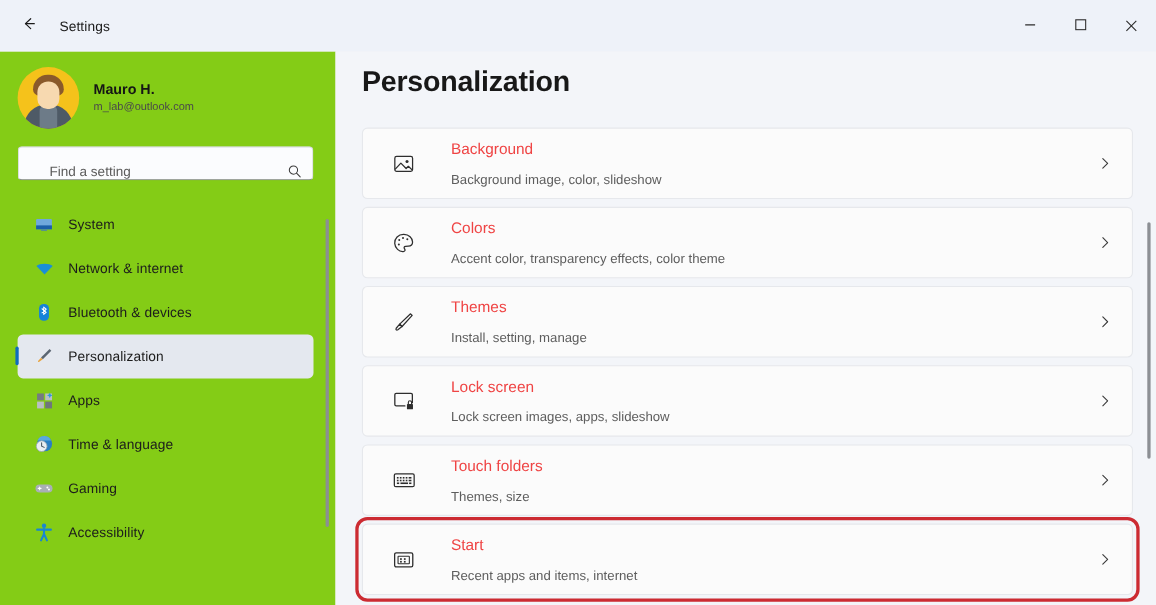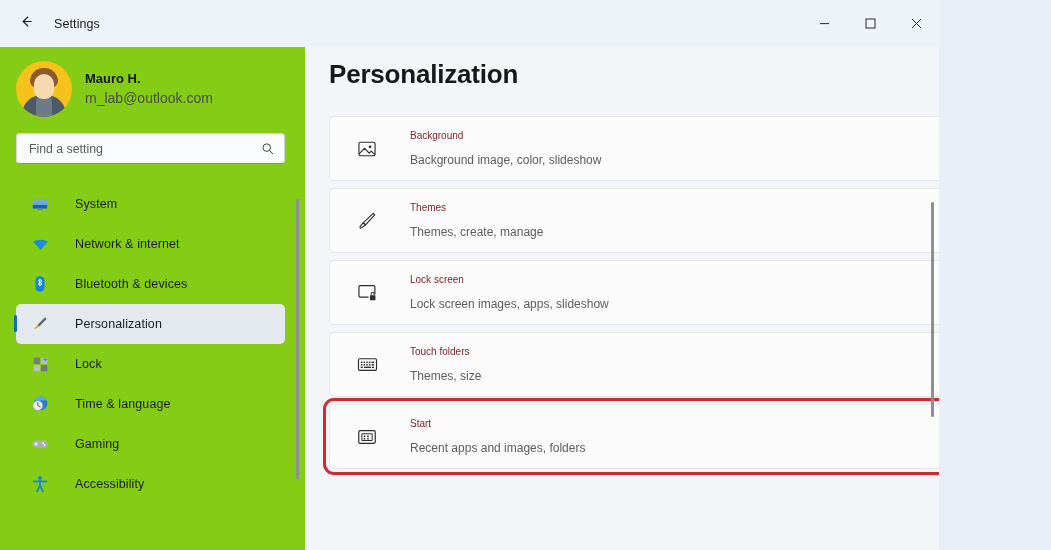--- a/index.html
+++ b/index.html
@@ -4,21 +4,21 @@
 <style>
   * { box-sizing: border-box; margin: 0; padding: 0; }
   html, body {
     width: 1051px; height: 550px;
     overflow: hidden;
     font-family: "Liberation Sans", sans-serif;
     background: #eaeef6;
   }
   .window {
     position: relative;
-    width: 939px; height: 550px;
+    width: 1051px; height: 550px;
     background: #f3f3f3;
     display: flex; flex-direction: column;
     overflow: hidden;
   }
 
   
   .titlebar {
     height: 47px; min-height: 47px;
     background: #eef2f9;
     display: flex; align-items: center;
@@ -87,31 +87,31 @@
   .av-neck {
     position:absolute; left:22px; top:33px; width:12px; height:10px;
     background:#f0c99a;
   }
   .av-collar {
     position:absolute; left:20px; bottom:0px; width:16px; height:22px;
     background:#6d7b88; border-radius: 6px 6px 0 0;
   }
   .profile-text { margin-left: 13px; line-height: 1.32; }
   .profile-name { font-size: 13px; font-weight: bold; color: #151515; }
-  .profile-mail { font-size: 14px; color: #4a4a4a; margin-top: 2px; }
+  .profile-mail { font-size: 10px; color: #4a4a4a; margin-top: 2px; }
 
   .search-wrap { padding: 12px 20px 0 16px; }
   .search-box {
     height: 31px;
     background: #fbfcfe;
     border: 1px solid #d4d8de;
     border-bottom: 1px solid #8a8d91;
     border-radius: 4px;
-    display: flex; align-items: center;
-    padding: 0 9px 0 12px;
+    display: flex; align-items: flex-end;
+    padding: 0 9px 0 28px;
     cursor: text;
   }
   .search-box input {
     flex: 1; border: none; outline: none; background: transparent;
     font-family: "Liberation Sans", sans-serif;
     font-size: 12.3px; color: #3b3b3b;
   }
   .search-box input::placeholder { color: #5b5b5b; }
   .search-icon { flex: 0 0 auto; display:flex; }
 
@@ -137,21 +137,21 @@
     width: 3px; height: 17px;
     background: #0f6cbd; border-radius: 2px;
   }
   .nav-ico {
     width: 20px; height: 20px;
     display: flex; align-items: center; justify-content: center;
     flex: 0 0 auto;
   }
   .nav-label {
     font-size: 12.5px; color: #1c1c1c;
-    margin-left: 25px; letter-spacing: .1px;
+    margin-left: 12px; letter-spacing: .1px;
   }
   .sb-scroll {
     position: absolute; right: 8px; top: 8px;
     width: 3px; height: 280px;
     background: #8c8f94; border-radius: 2px;
     cursor: pointer;
   }
   .sb-track {
     position: absolute; right: 6px; top: 0px;
     width: 7px; bottom: 0;
@@ -188,21 +188,21 @@
     outline: 3px solid #cc2b32;
     outline-offset: 3px;
   }
   .card-ico {
     width: 30px; height: 30px;
     display: flex; align-items: center; justify-content: center;
     flex: 0 0 auto;
     margin-left: 8px;
   }
   .card-text { margin-left: 28px; line-height: 1.35; flex: 1 1 auto; }
-  .card-title { font-size: 10px; color: #7f1d1d; }
+  .card-title { font-size: 14px; color: #ef4444; }
   .card-sub { font-size: 12px; color: #5d5d5d; margin-top: 10px; }
   .chev { flex: 0 0 auto; display: flex; color: #444; }
 
   .main-scroll {
     position: absolute; right: 5px;
     width: 3px;
     background: #8c8f94; border-radius: 2px;
     cursor: pointer;
   }
 </style>
@@ -320,21 +320,21 @@
         <div class="navitem">
           <span class="nav-ico">
             <svg width="17" height="17" viewBox="0 0 20 20">
               <rect x="2" y="2" width="7.3" height="7.3" fill="#757b82"></rect>
               <rect x="10.7" y="2" width="7.3" height="7.3" fill="#b9bec4"></rect>
               <rect x="2" y="10.7" width="7.3" height="7.3" fill="#b9bec4"></rect>
               <rect x="10.7" y="10.7" width="7.3" height="7.3" fill="#6f767d"></rect>
               <path d="M15.6 1 L16.5 3.1 L18.6 4 L16.5 4.9 L15.6 7 L14.7 4.9 L12.6 4 L14.7 3.1 Z" fill="#2e9bd6"></path>
             </svg>
           </span>
-          <span class="nav-label">Lock</span>
+          <span class="nav-label">Apps</span>
         </div>
 
 
         <div class="navitem">
           <span class="nav-ico">
             <svg width="18" height="18" viewBox="0 0 20 20">
               <circle cx="10.6" cy="9.4" r="7.6" fill="#2b7fc4"></circle>
               <path d="M3.4 6 A7.6 7.6 0 0 1 17.2 6 Z" fill="#5aa9e0"></path>
               <circle cx="7.6" cy="11.8" r="5.4" fill="#e9eef3" stroke="#9aa6b1" stroke-width=".8"></circle>
               <path d="M7.6 8.4 L7.6 11.8 L10.2 13" stroke="#45525f" stroke-width="1.05" fill="none" stroke-linecap="round"></path>
@@ -390,31 +390,51 @@
             <div class="card-title">Background</div>
             <div class="card-sub">Background image, color, slideshow</div>
           </div>
           <span class="chev">
             <svg width="13" height="13" viewBox="0 0 16 16" fill="none" stroke="#3a3a3a" stroke-width="1.25">
               <path d="M5.6 2.6 L11 8 L5.6 13.4" stroke-linecap="round" stroke-linejoin="round"></path>
             </svg>
           </span>
         </div>
 
+        <div class="card">
+          <span class="card-ico">
+            <svg width="22" height="22" viewBox="0 0 24 24" fill="none" stroke="#2e2e2e" stroke-width="1.25">
+              <path d="M12.2 3.4 C6.6 3.2, 2.8 7.4, 3.1 12.3 C3.4 17, 7.4 20.8, 11.6 20.4 C13.8 20.2, 13.6 18.6, 12.8 17.6 C12 16.6, 12.4 15.3, 13.8 15.2 L16.6 15.1 C19 15, 20.8 13.3, 20.8 11 C20.8 6.8, 17.1 3.5, 12.2 3.4 Z"></path>
+              <circle cx="7.6" cy="9" r="1" fill="#2e2e2e" stroke="none"></circle>
+              <circle cx="11.3" cy="6.9" r="1" fill="#2e2e2e" stroke="none"></circle>
+              <circle cx="15.6" cy="8.1" r="1" fill="#2e2e2e" stroke="none"></circle>
+              <circle cx="7.2" cy="13.4" r="1" fill="#2e2e2e" stroke="none"></circle>
+            </svg>
+          </span>
+          <div class="card-text">
+            <div class="card-title">Colors</div>
+            <div class="card-sub">Accent color, transparency effects, color theme</div>
+          </div>
+          <span class="chev">
+            <svg width="13" height="13" viewBox="0 0 16 16" fill="none" stroke="#3a3a3a" stroke-width="1.25">
+              <path d="M5.6 2.6 L11 8 L5.6 13.4" stroke-linecap="round" stroke-linejoin="round"></path>
+            </svg>
+          </span>
+        </div>
 
         <div class="card">
           <span class="card-ico">
             <svg width="22" height="22" viewBox="0 0 24 24" fill="none" stroke="#2e2e2e" stroke-width="1.25">
               <path d="M18.8 3.6 L20.4 5.2 L10.4 16.2 L8 13.8 Z" stroke-linejoin="round"></path>
               <path d="M8 13.9 L10.3 16.2 L6.2 19.4 C4.9 20.3, 3.8 19.2, 4.6 17.9 Z" stroke-linejoin="round"></path>
             </svg>
           </span>
           <div class="card-text">
             <div class="card-title">Themes</div>
-            <div class="card-sub">Themes, create, manage</div>
+            <div class="card-sub">Install, setting, manage</div>
           </div>
           <span class="chev">
             <svg width="13" height="13" viewBox="0 0 16 16" fill="none" stroke="#3a3a3a" stroke-width="1.25">
               <path d="M5.6 2.6 L11 8 L5.6 13.4" stroke-linecap="round" stroke-linejoin="round"></path>
             </svg>
           </span>
         </div>
 
         <div class="card">
           <span class="card-ico">
@@ -475,21 +495,21 @@
               <g fill="#2e2e2e" stroke="none">
                 <rect x="8.4" y="10.3" width="1.7" height="1.7"></rect>
                 <rect x="12.2" y="10.3" width="1.7" height="1.7"></rect>
                 <rect x="8.4" y="13" width="1.7" height="1.7"></rect>
                 <rect x="12.2" y="13" width="1.7" height="1.7"></rect>
               </g>
             </svg>
           </span>
           <div class="card-text">
             <div class="card-title">Start</div>
-            <div class="card-sub">Recent apps and images, folders</div>
+            <div class="card-sub">Recent apps and items, internet</div>
           </div>
           <span class="chev">
             <svg width="13" height="13" viewBox="0 0 16 16" fill="none" stroke="#3a3a3a" stroke-width="1.25">
               <path d="M5.6 2.6 L11 8 L5.6 13.4" stroke-linecap="round" stroke-linejoin="round"></path>
             </svg>
           </span>
         </div>
 
       </div>
 

